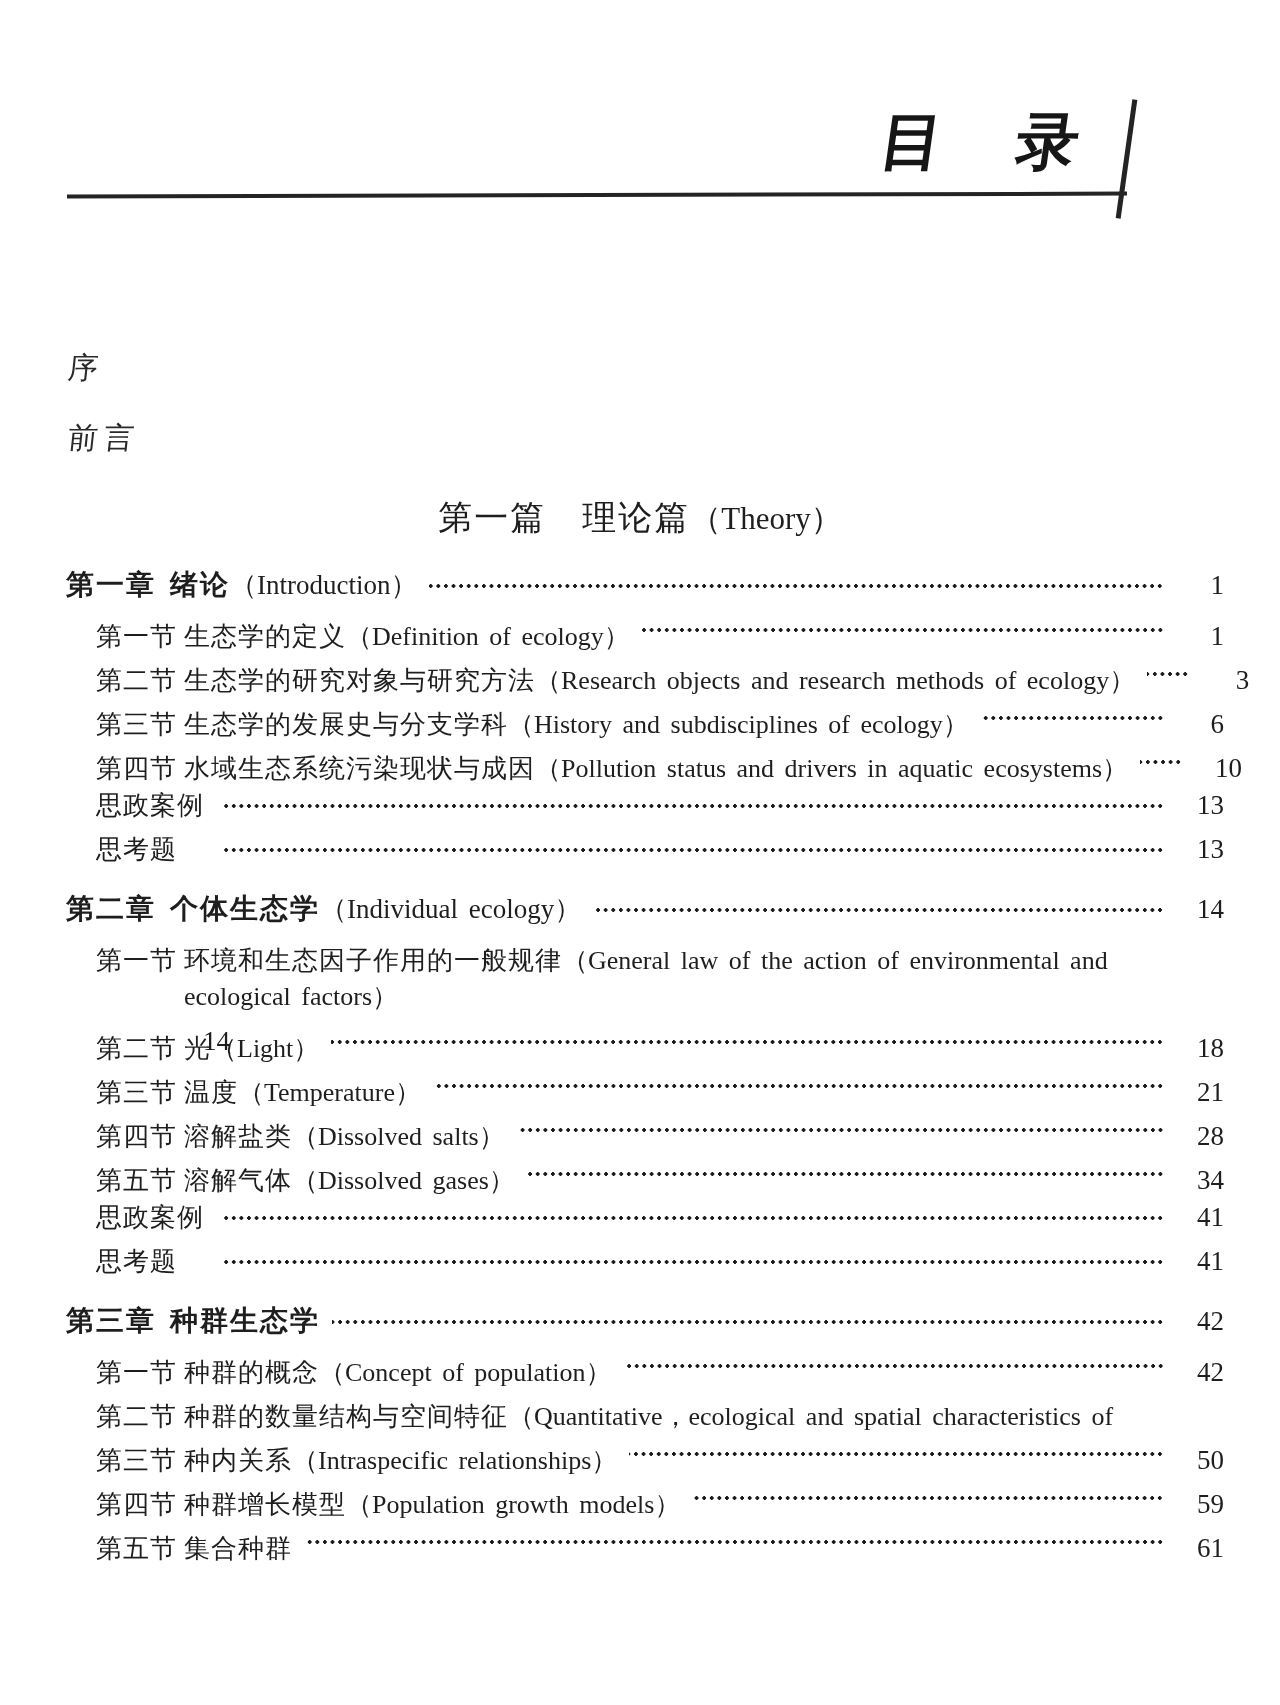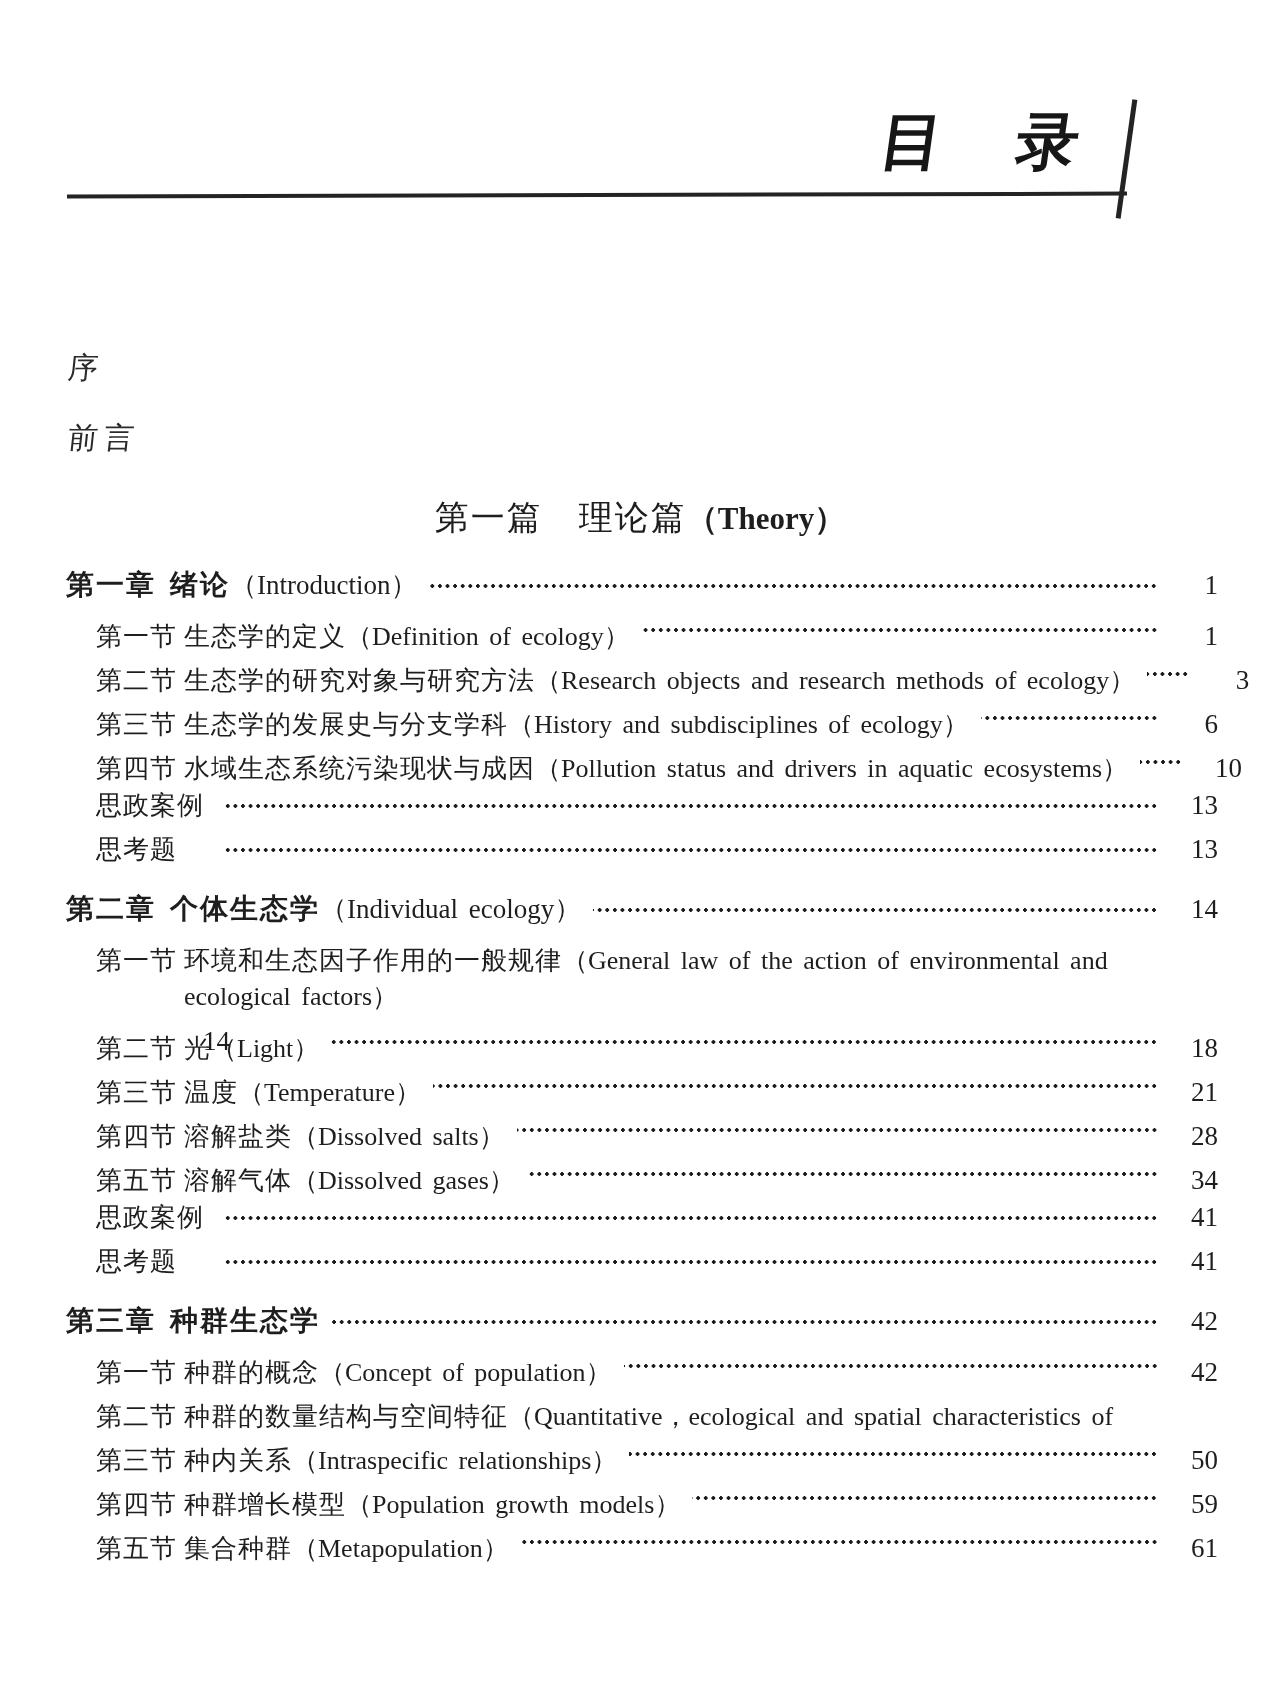--- a/index.html
+++ b/index.html
@@ -65,27 +65,27 @@
     position: absolute;
     top: 496px;
     left: 0;
     width: 100%;
     text-align: center;
     font-size: 34px;
     line-height: 44px;
     white-space: nowrap;
   }
   .part-title .part-zh { font-weight: 400; letter-spacing: 2px; }
-  .part-title .part-en { font-weight: 700; font-size: 31px; }
+  .part-title .part-en { font-weight: 400; font-size: 31px; }
 
   
   .toc {
     position: absolute;
     left: 66px;
-    right: 62px;
+    right: 56px;
     top: 547px;
   }
   .row {
     display: flex;
     align-items: baseline;
     height: 44px;
     line-height: 44px;
     font-size: 26px;
     white-space: nowrap;
   }
@@ -296,19 +296,18 @@
       <span class="label">第四节</span>
         <span class="zh">种群增长模型</span>
         <span class="en">（Population growth models）</span>
       <span class="leader"></span>
       <span class="pg">59</span>
     </div>
 
     <div class="row row-section">
       <span class="label">第五节</span>
         <span class="zh">集合种群</span>
-        <span class="en">（Metapopulation）</span>
       <span class="leader"></span>
       <span class="pg">61</span>
     </div>
 
   </div>
 </div>
 
 </body></html>

